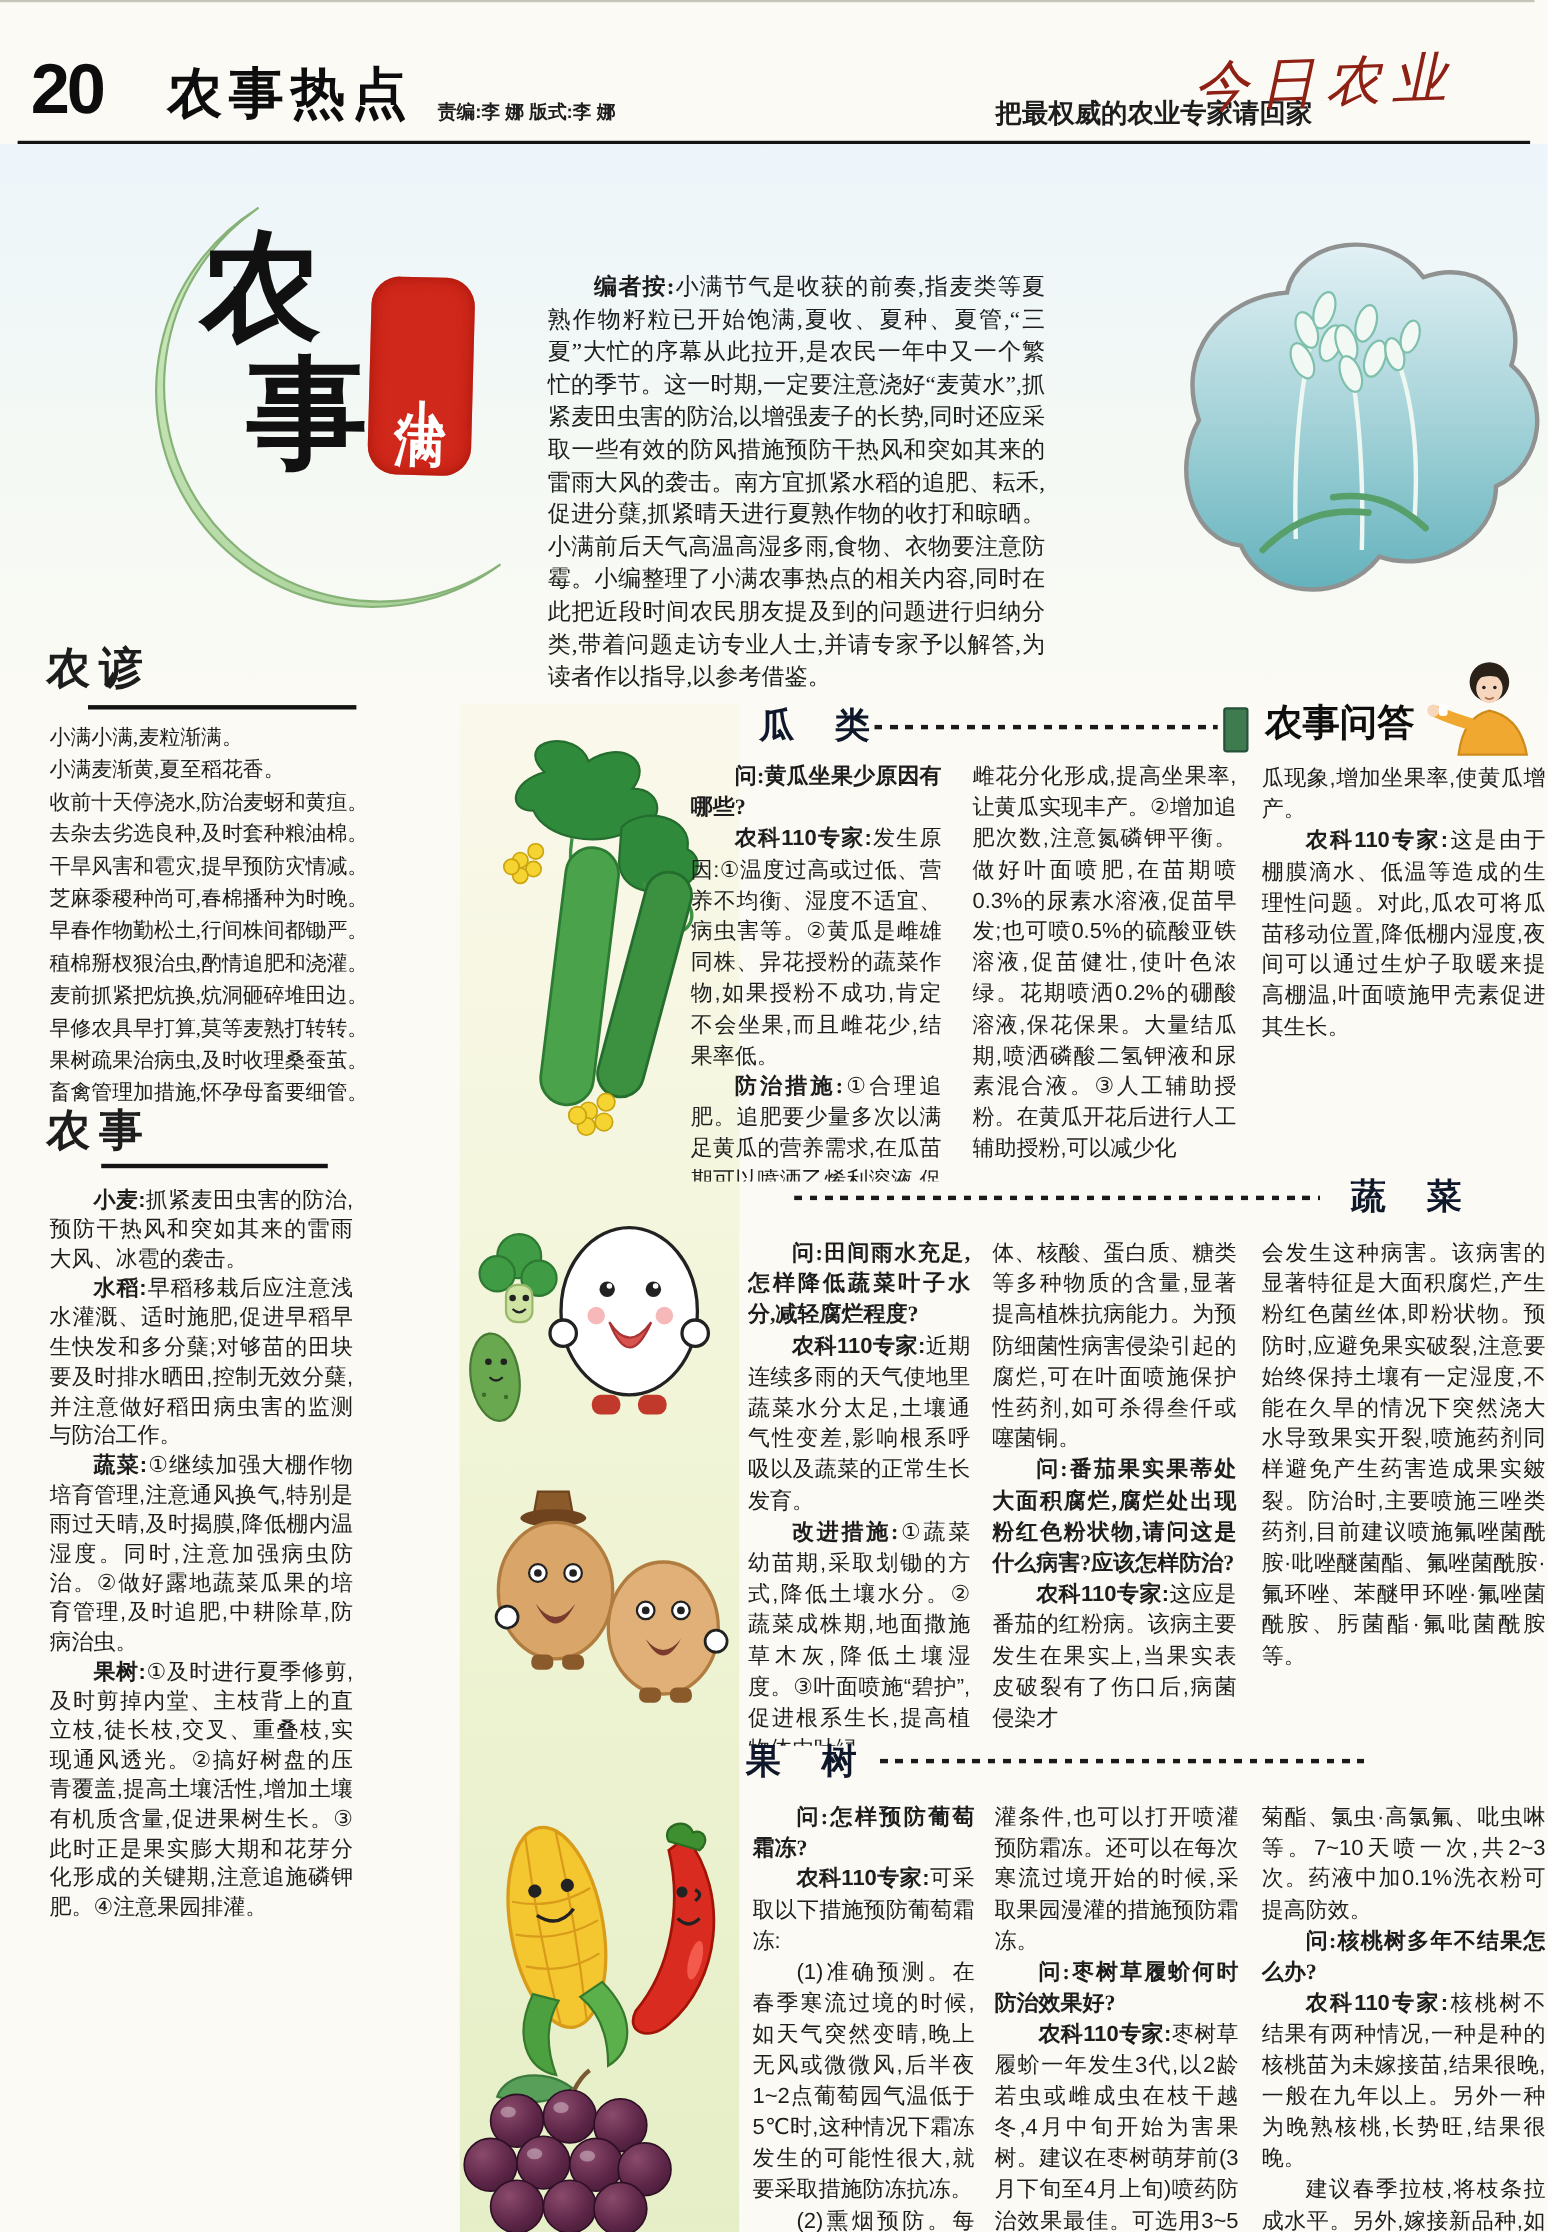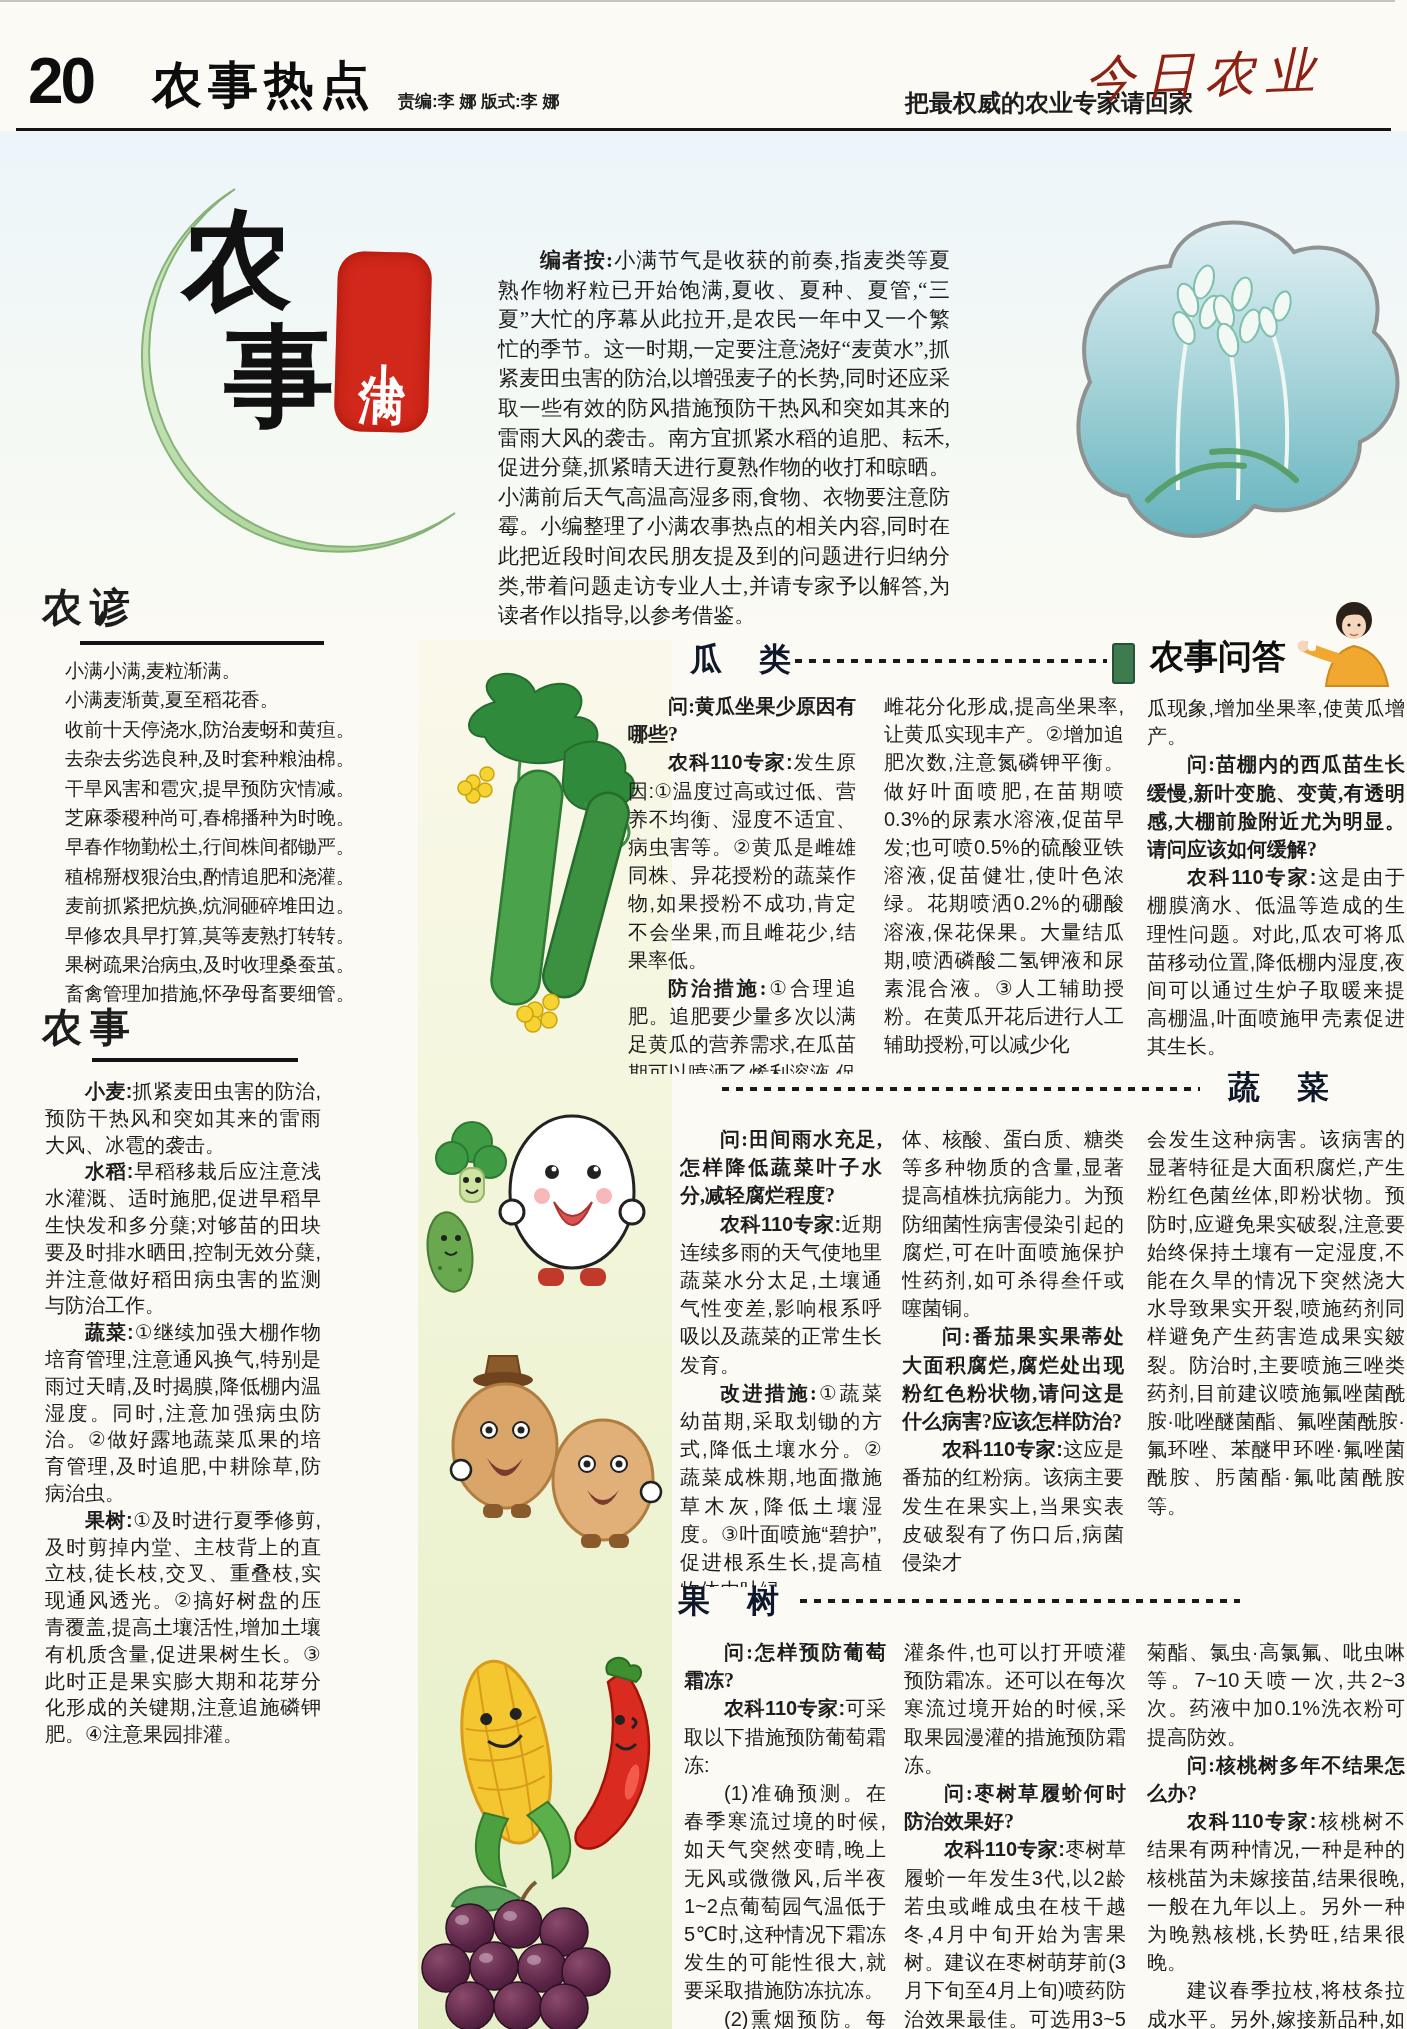--- a/index.html
+++ b/index.html
@@ -32,21 +32,21 @@
         font-family:"Liberation Serif",serif;}
   #ednote{position:absolute;left:498px;top:246px;width:452px;font-size:21px;line-height:29.6px;
         text-align:justify;font-family:"Liberation Serif","DejaVu Serif",serif;}
   #ednote p{margin:0;text-indent:2em;}
   #cloud{position:absolute;left:1028px;top:170px;width:372px;height:388px;}
   
   #proverb-title{position:absolute;left:42px;top:580px;font-size:40px;letter-spacing:8px;font-weight:600;}
   #proverb-rule{position:absolute;left:80px;top:641px;width:244px;height:4px;}
   #proverbs{position:absolute;left:45px;top:656px;width:308px;font-size:19px;line-height:29.4px;
         font-family:"Liberation Serif",serif;}
-  #proverbs div{white-space:nowrap;margin-left:20px;}
+  #proverbs div{white-space:nowrap;}
   #farm-title{position:absolute;left:42px;top:1000px;font-size:40px;letter-spacing:8px;font-weight:600;}
   #farm-rule{position:absolute;left:92px;top:1058px;width:206px;height:4px;}
   #farm-text{position:absolute;left:45px;top:1078px;width:276px;height:945px;font-size:20px;
         line-height:26.8px;text-align:justify;overflow:hidden;}
   #farm-text p{margin:0;text-indent:2em;}
   
   #strip{position:absolute;left:418px;top:640px;width:254px;height:1389px;
         background:linear-gradient(180deg,rgba(250,247,228,.55) 0%,rgba(240,244,211,.85) 45%,rgba(228,238,196,.95) 100%);}
   .illus{position:absolute;}
   
@@ -333,21 +333,20 @@
   <div id="melon-col1" class="qcol">
     <p class="q"><b>问:</b><span>黄瓜坐果少原因有哪些?</span></p>
     <p><b>农科110专家:</b><span>发生原因:①温度过高或过低、营养不均衡、湿度不适宜、病虫害等。②黄瓜是雌雄同株、异花授粉的蔬菜作物,如果授粉不成功,肯定不会坐果,而且雌花少,结果率低。</span></p>
     <p><b class="kai">防治措施:</b><span>①合理追肥。追肥要少量多次以满足黄瓜的营养需求,在瓜苗期可以喷洒乙烯利溶液,促进</span></p>
   </div>
   <div id="melon-col2" class="qcol">
     <p class="cont">雌花分化形成,提高坐果率,让黄瓜实现丰产。②增加追肥次数,注意氮磷钾平衡。做好叶面喷肥,在苗期喷0.3%的尿素水溶液,促苗早发;也可喷0.5%的硫酸亚铁溶液,促苗健壮,使叶色浓绿。花期喷洒0.2%的硼酸溶液,保花保果。大量结瓜期,喷洒磷酸二氢钾液和尿素混合液。③人工辅助授粉。在黄瓜开花后进行人工辅助授粉,可以减少化</p>
   </div>
   <div id="qa-col" class="qcol">
     <p class="cont">瓜现象,增加坐果率,使黄瓜增产。</p>
-    <p class="q"><b>问:</b><span>苗棚内的西瓜苗生长缓慢,新叶变脆、变黄,有透明感,大棚前脸附近尤为明显。请问应该如何缓解?</span></p>
     <p><b>农科110专家:</b><span>这是由于棚膜滴水、低温等造成的生理性问题。对此,瓜农可将瓜苗移动位置,降低棚内湿度,夜间可以通过生炉子取暖来提高棚温,叶面喷施甲壳素促进其生长。</span></p>
   </div>
 
   <div id="dash2" class="dash"></div>
   <div id="veg-title" class="colhead">蔬 菜</div>
   <div id="veg-col1" class="qcol">
     <p class="q"><b>问:</b><span>田间雨水充足,怎样降低蔬菜叶子水分,减轻腐烂程度?</span></p>
     <p><b>农科110专家:</b><span>近期连续多雨的天气使地里蔬菜水分太足,土壤通气性变差,影响根系呼吸以及蔬菜的正常生长发育。</span></p>
     <p><b class="kai">改进措施:</b><span>①蔬菜幼苗期,采取划锄的方式,降低土壤水分。②蔬菜成株期,地面撒施草木灰,降低土壤湿度。③叶面喷施“碧护”,促进根系生长,提高植物体内叶绿</span></p>
   </div>

